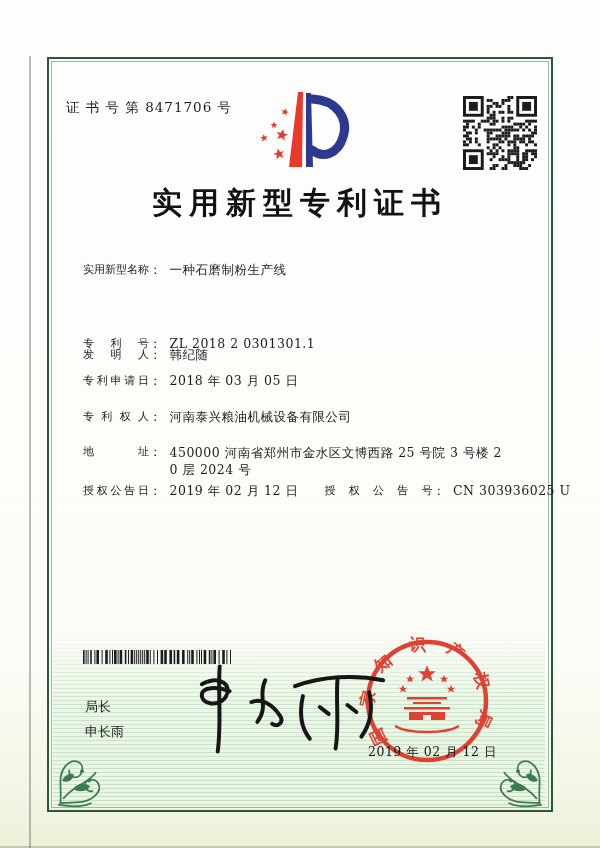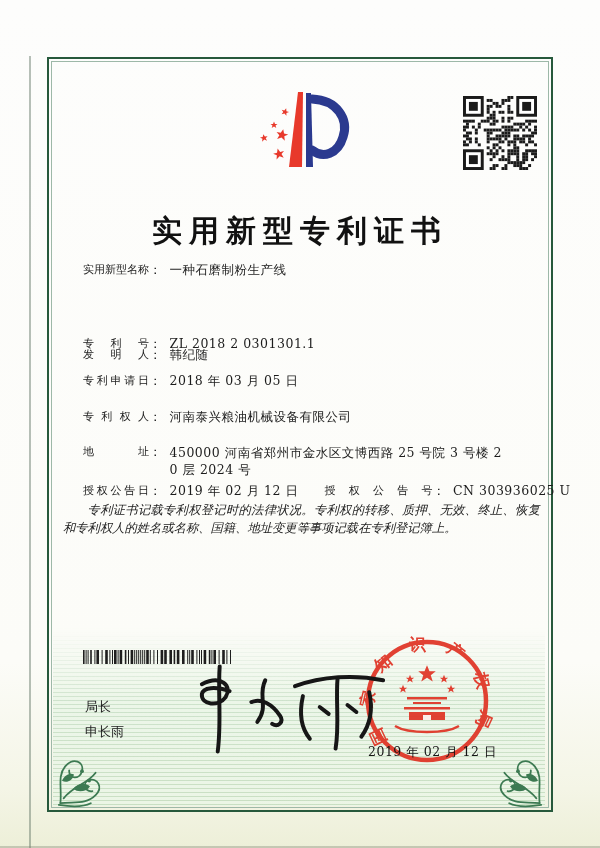--- a/index.html
+++ b/index.html
@@ -27,21 +27,21 @@
   .ornament{position:absolute;width:64px;height:72px;z-index:1;}
   .ornament.bl{left:54px;top:736px;}
   .ornament.br{left:482px;top:736px;transform:scaleX(-1);}
 
   .cert-no{position:absolute;left:66px;top:99px;font-size:13.5px;letter-spacing:1px;z-index:2;}
 
   .logo{position:absolute;left:251px;top:85px;width:102px;height:90px;z-index:2;}
   .qr{position:absolute;left:463px;top:96px;width:74px;height:74px;z-index:2;}
 
   .title{position:absolute;left:0;top:183px;width:100%;text-align:center;
-    font-size:30px;font-weight:600;letter-spacing:7px;color:#111;z-index:2;margin-top:28px;}
+    font-size:30px;font-weight:600;letter-spacing:7px;color:#111;z-index:2;}
 
   .fields{position:absolute;left:83px;top:256px;width:460px;font-size:12.5px;z-index:2;}
   .frow{position:absolute;left:0;white-space:nowrap;}
   .flabel{display:inline-block;width:66px;font-size:11px;
     text-align:justify;text-align-last:justify;vertical-align:top;}
   .flabel.wide{width:108px;}
   .fcolon{display:inline-block;vertical-align:top;}
   .fvalue{display:inline-block;margin-left:8px;vertical-align:top;letter-spacing:.5px;}
   .fvalue.addr{width:340px;white-space:normal;word-break:break-all;line-height:17px;}
   .frow.r1{top:6px;}  .frow.r2{top:43px;margin-top:48px;} .frow.r3{top:80px;} .frow.r4{top:117px;}
@@ -102,20 +102,21 @@
       <path d="M6,86 C18,88 34,90 46,84"></path>
     </g>
     <g fill="#3c7a52">
       <circle cx="35" cy="44" r="2.4"></circle>
         <circle cx="44" cy="56" r="2.2"></circle>
       <path d="M24,66 C30,58 40,58 45,63 C40,70 30,71 24,66 Z"></path>
       <path d="M10,56 C14,48 20,46 25,48 C23,56 16,59 10,56 Z"></path>
     </g>
   </svg>
 
+  <div class="cert-no">证 书 号 第 8471706 号</div>
 
   <svg class="logo" viewBox="0 0 102 90">
     <defs>
       <path id="lstar" d="M0,-7 L2,-2.2 L7,-2.2 L3,0.9 L4.6,5.9 L0,2.9 L-4.6,5.9 L-3,0.9 L-7,-2.2 L-2,-2.2 Z"></path>
     </defs>
     <g fill="#e8392b">
       <use href="#lstar" transform="translate(34,27) scale(0.55) rotate(18)"></use>
       <use href="#lstar" transform="translate(23,40) scale(0.5)"></use>
       <use href="#lstar" transform="translate(13,53) scale(0.55) rotate(-10)"></use>
       <use href="#lstar" transform="translate(31,50) scale(0.85) rotate(12)"></use>
@@ -366,21 +367,20 @@
     </div>
     <div class="frow r6">
       <span class="flabel">地址</span><span class="fcolon">：</span><span class="fvalue addr">450000 河南省郑州市金水区文博西路 25 号院 3 号楼 20 层 2024 号</span>
     </div>
     <div class="frow r7">
       <span class="flabel">授权公告日</span><span class="fcolon">：</span><span class="fvalue">2019 年 02 月 12 日</span><span class="grant-no-group"><span class="flabel wide">授权公告号</span><span class="fcolon">：</span><span class="fvalue">CN 303936025 U</span></span>
     </div>
   </div>
 
   <div class="body-text">
-    <p>专利证书记载专利权登记时的法律状况。专利权的转移、质押、无效、终止、恢复和专利权人的姓名或名称、国籍、地址变更等事项记载在专利登记簿上。</p>
   </div>
 
   <svg class="barcode" id="barcode-svg" viewBox="0 0 150 14" preserveAspectRatio="none">
       <rect x="0" y="0" width="1.6" height="14" fill="#1e1e1e"></rect>
       <rect x="2.6" y="0" width="1" height="14" fill="#1e1e1e"></rect>
       <rect x="4.6" y="0" width="1" height="14" fill="#1e1e1e"></rect>
       <rect x="7.199999999999999" y="0" width="1.6" height="14" fill="#1e1e1e"></rect>
       <rect x="11.399999999999999" y="0" width="1" height="14" fill="#1e1e1e"></rect>
       <rect x="13.399999999999999" y="0" width="2.6" height="14" fill="#1e1e1e"></rect>
       <rect x="18.599999999999998" y="0" width="1" height="14" fill="#1e1e1e"></rect>

